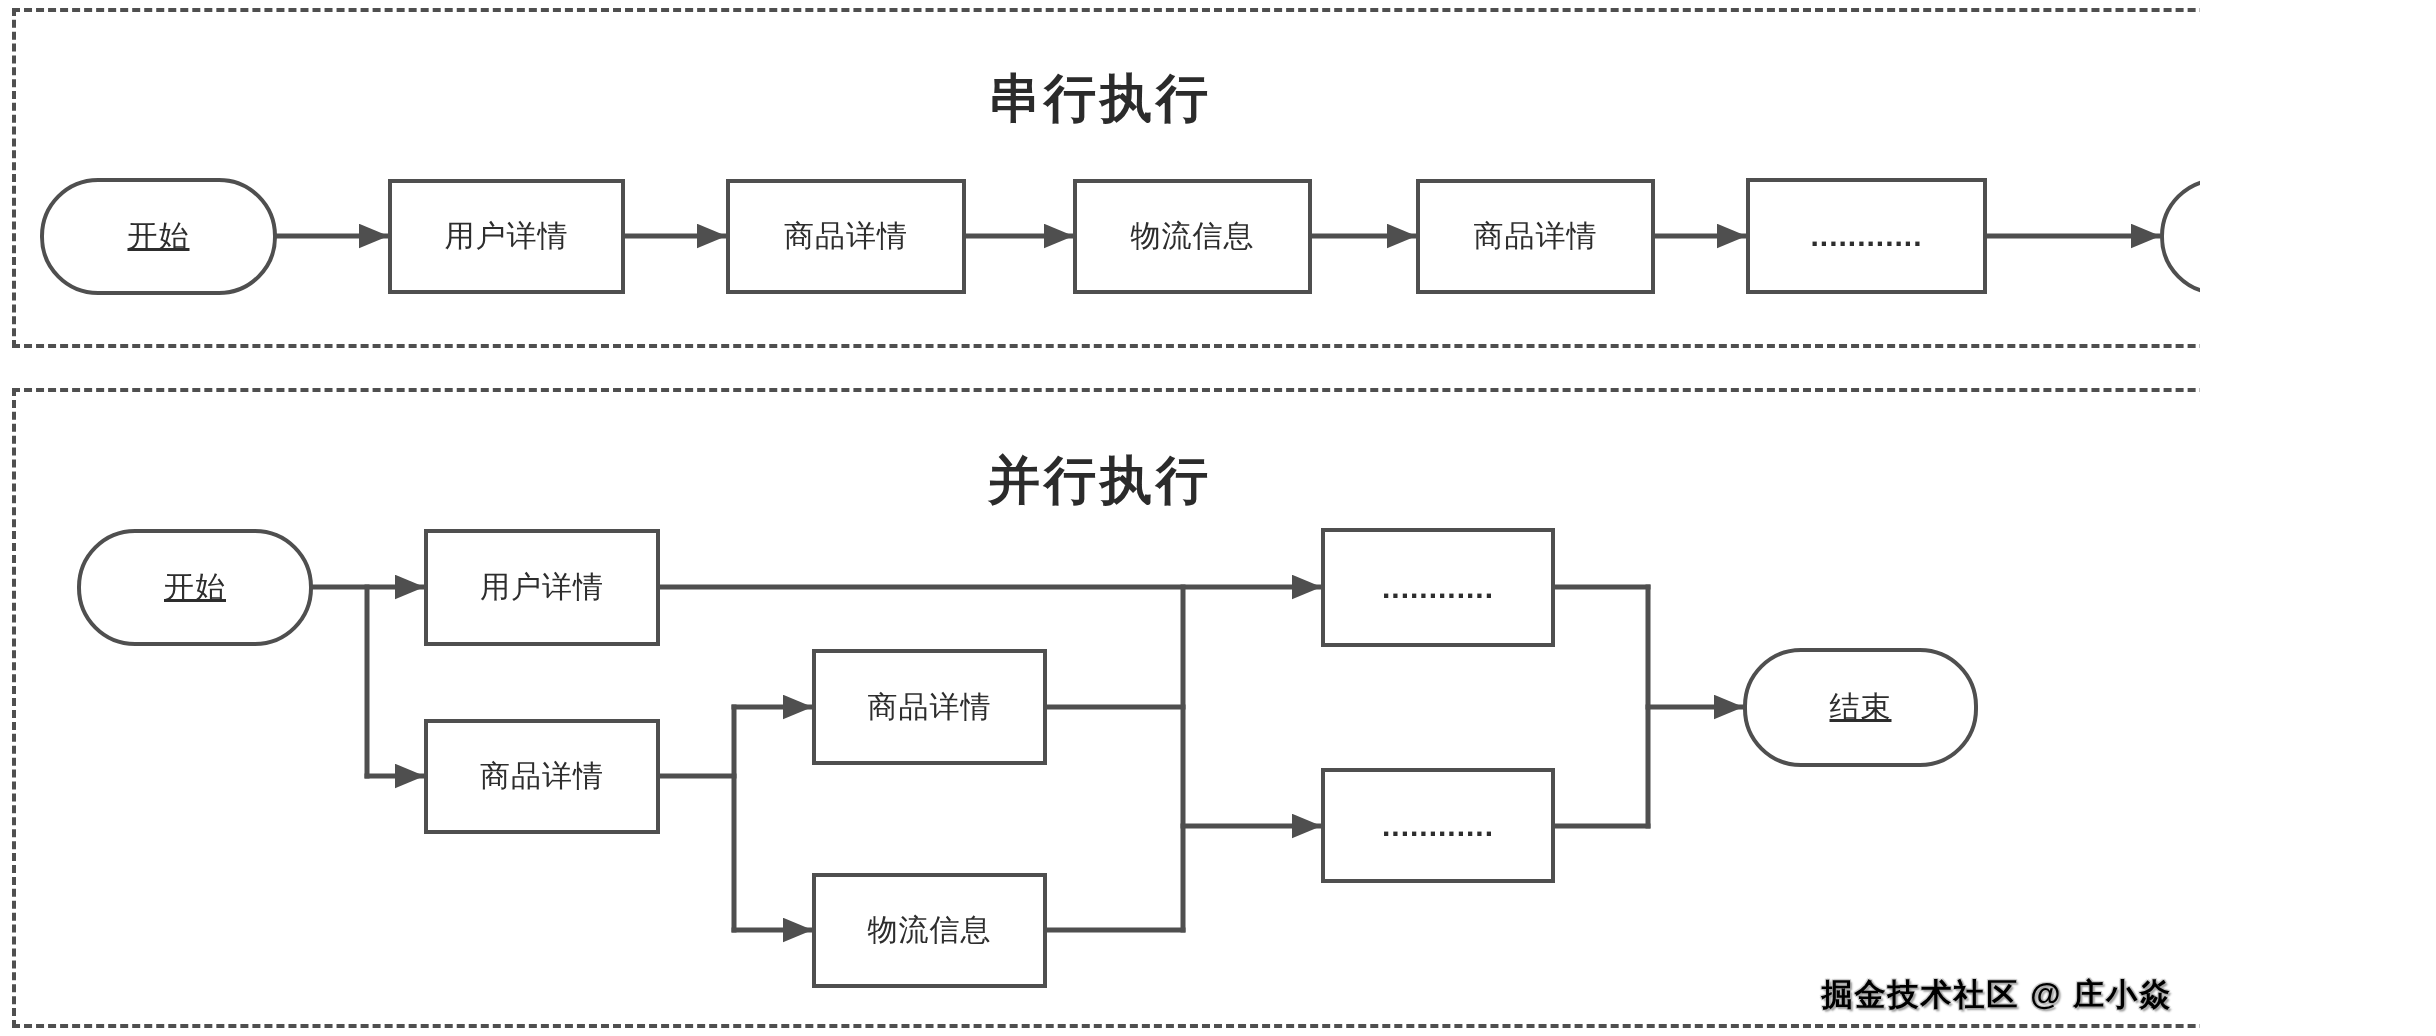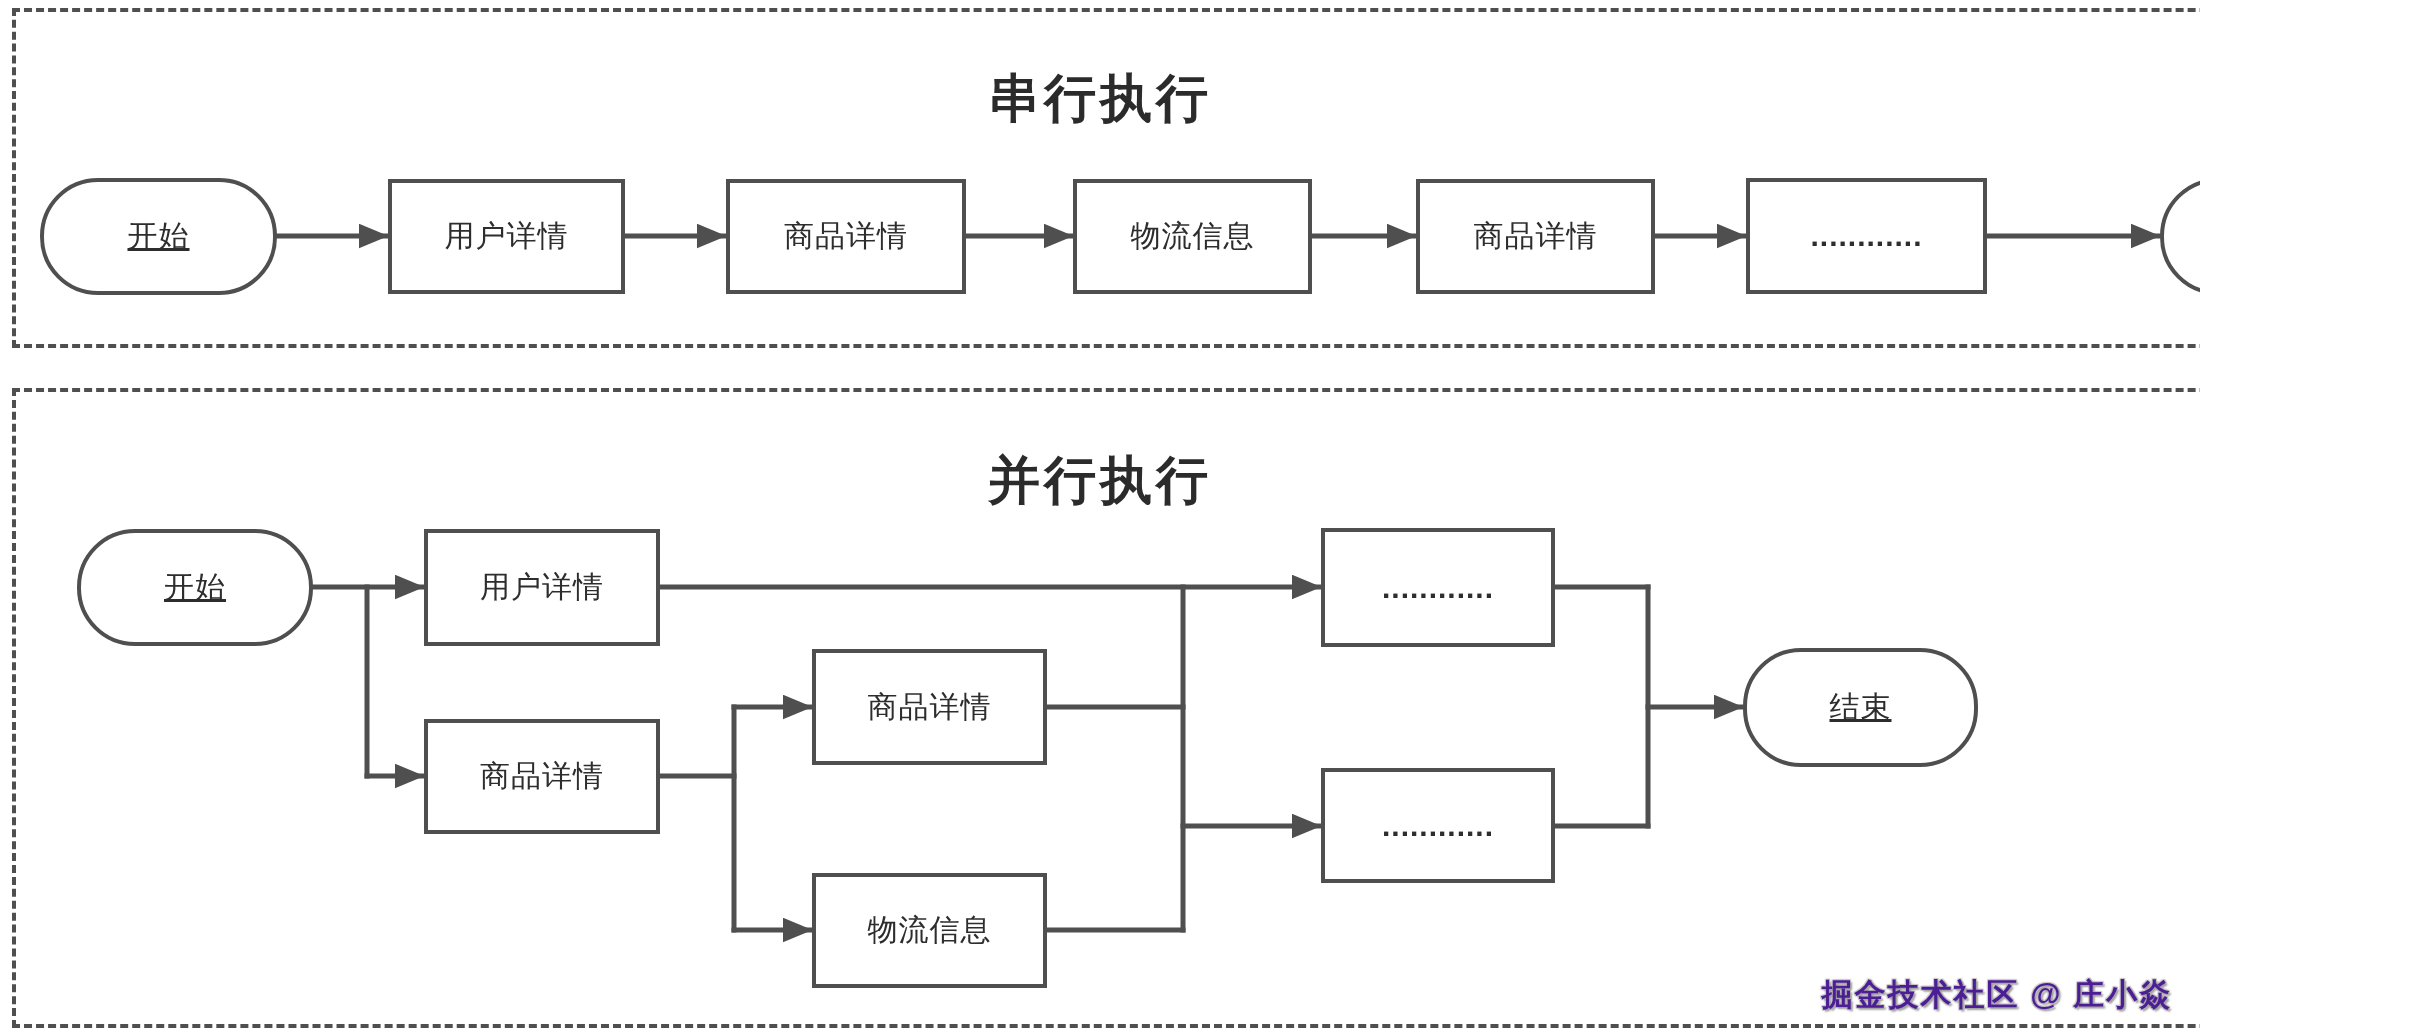--- a/index.html
+++ b/index.html
@@ -37,21 +37,21 @@
     z-index:2;
   }
   .stadium{border-radius:58px;text-decoration:underline;}
   .dots{font-weight:bold;letter-spacing:1px;font-size:30px;color:#2d2d2d;}
   #edges-layer{position:absolute;left:0;top:0;z-index:1;}
   #edges-layer line{stroke:#4f4f4f;stroke-width:5;stroke-linecap:square;}
   #watermark{
     position:absolute;
     right:28px;top:974px;
     font-size:31px;font-weight:bold;
-    color:#4c1d95;
+    color:#000000;
     text-shadow:2px 2px 2px #9e9e9e,-1px -1px 1px #c9c9c9,1px -1px 1px #c0c0c0,-1px 1px 1px #c0c0c0;
     letter-spacing:2px;
     z-index:3;
   }
 </style>
 </head>
 <body>
 
 <div id="canvas">
 

